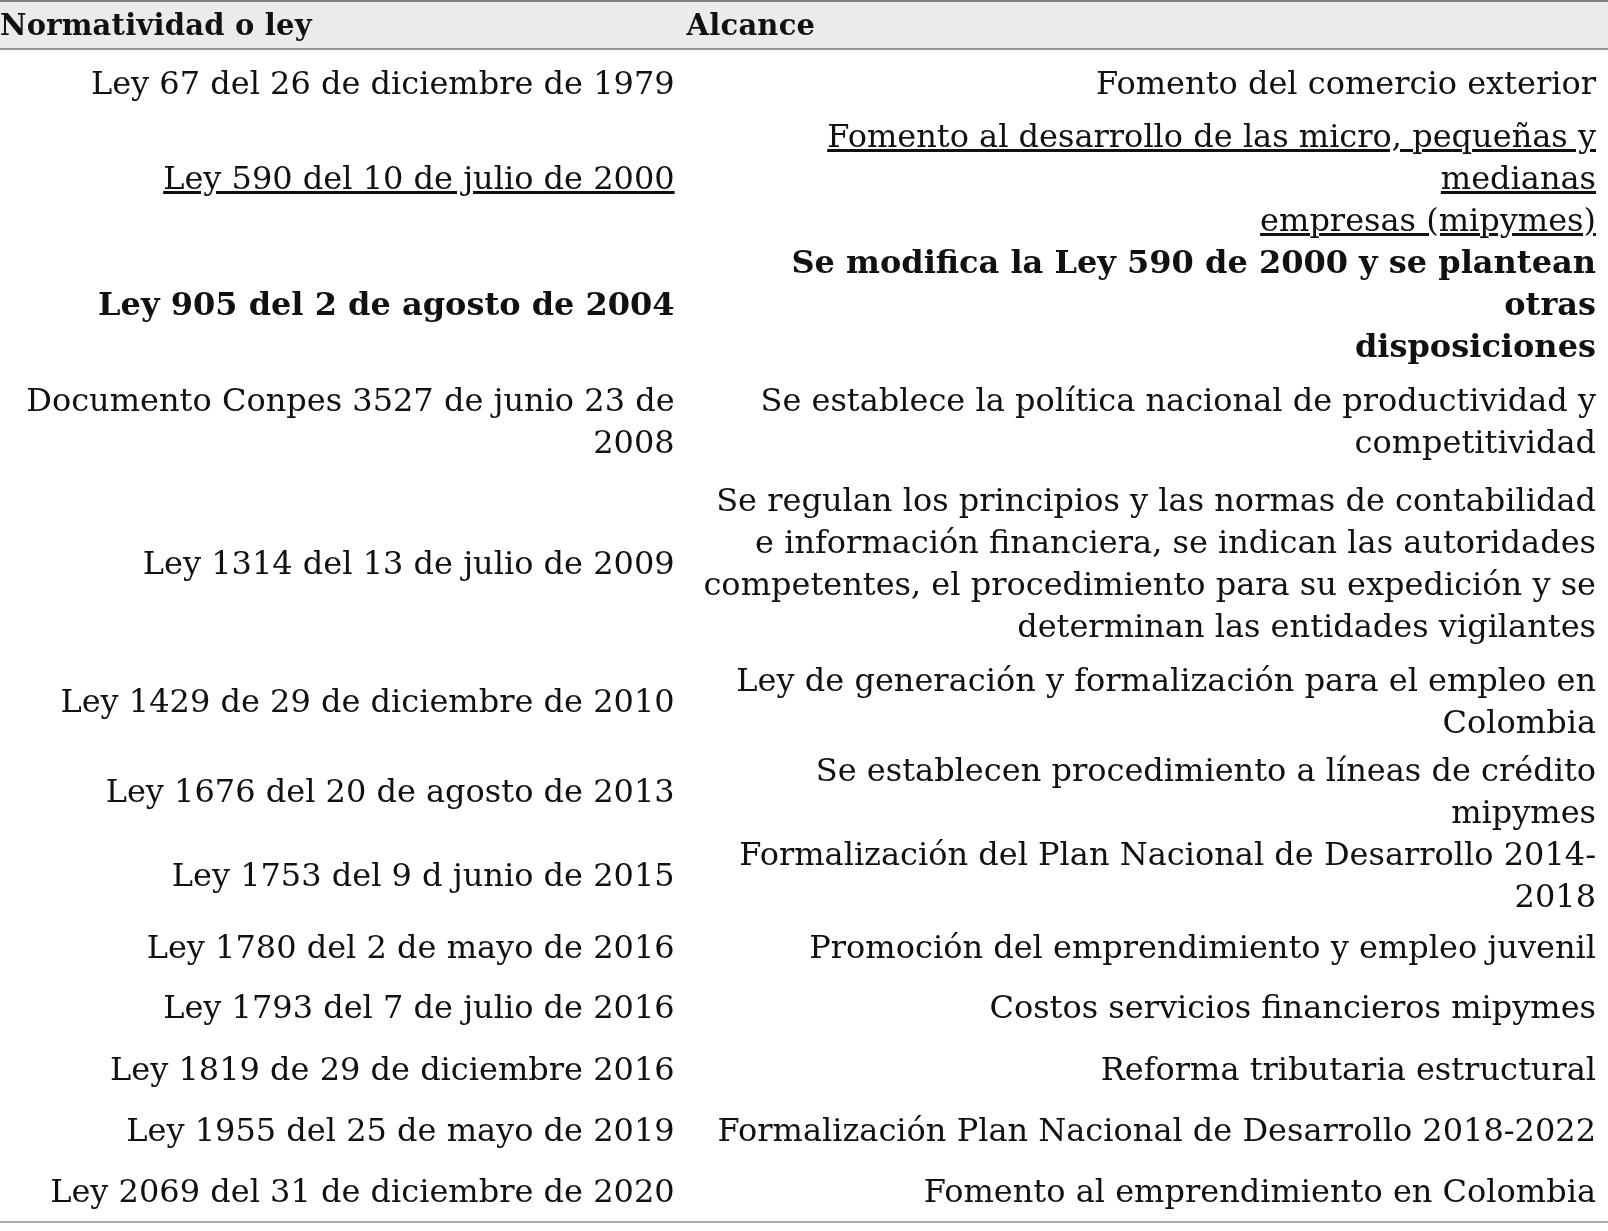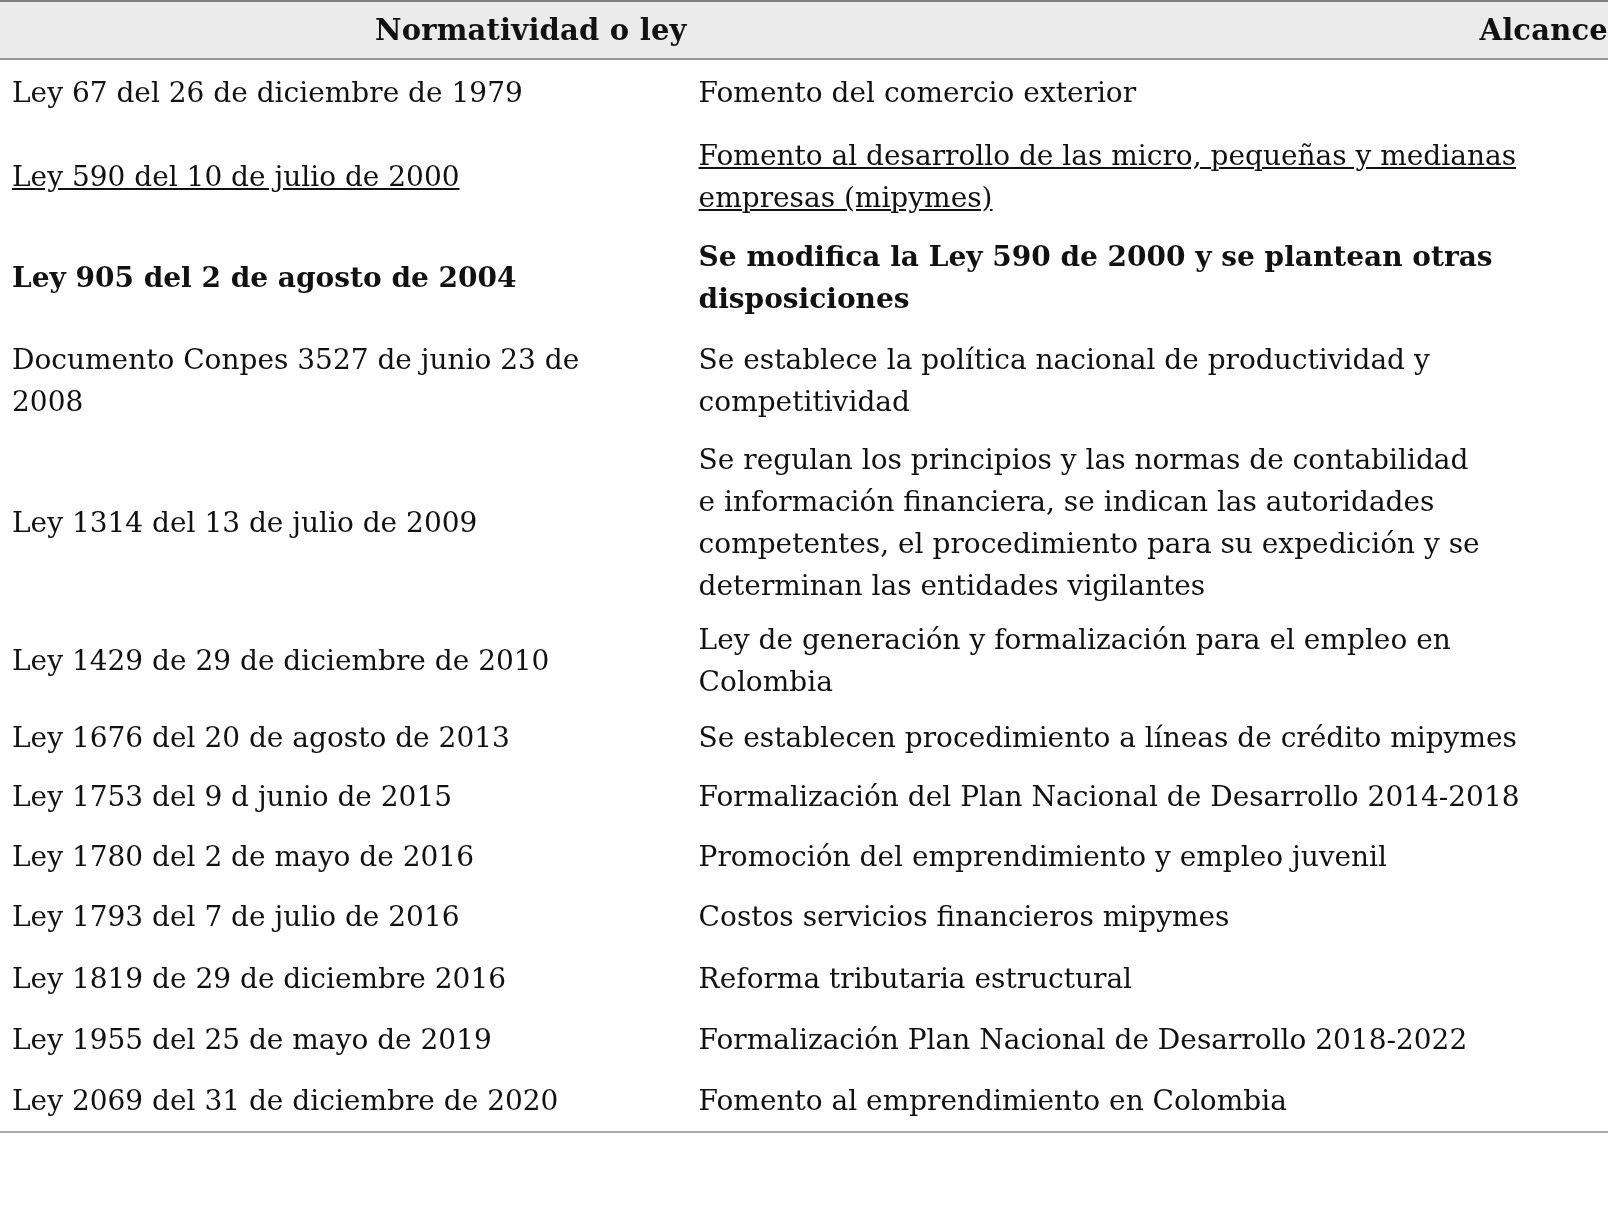--- a/index.html
+++ b/index.html
@@ -18,34 +18,34 @@
   }
   body { height: 1231px; overflow: hidden; }
   table.norm-table {
     width: 1608px;
     border-collapse: collapse;
     table-layout: fixed;
   }
   col.c-norma   { width: 42.7%; }
   col.c-alcance { width: 57.3%; }
   thead th {
-    height: 58px;
+    height: 48px;
     background: var(--header_bg);
     border-top: 2px solid var(--border_top);
     border-bottom: 2px solid var(--border_header);
     font-size: 29px;
     font-weight: 700;
-    text-align: right;
+    text-align: left;
     vertical-align: middle;
     letter-spacing: 0.2px;
   }
   tbody td {
-    text-align: left;
+    text-align: right;
     vertical-align: middle;
-    font-size: 28px;
+    font-size: 32px;
     line-height: 42px;
     white-space: pre-line;
     padding: 0 12px;
   }
   tbody tr:last-child td { border-bottom: 2px solid var(--border_bottom); }
   tbody tr:nth-child(1)  { height: 66px; }
   tbody tr:nth-child(2)  { height: 104px; text-decoration: underline; }
   tbody tr:nth-child(3)  { height: 98px; font-weight: bold; }
   tbody tr:nth-child(4)  { height: 107px; }
   tbody tr:nth-child(5)  { height: 178px; }

